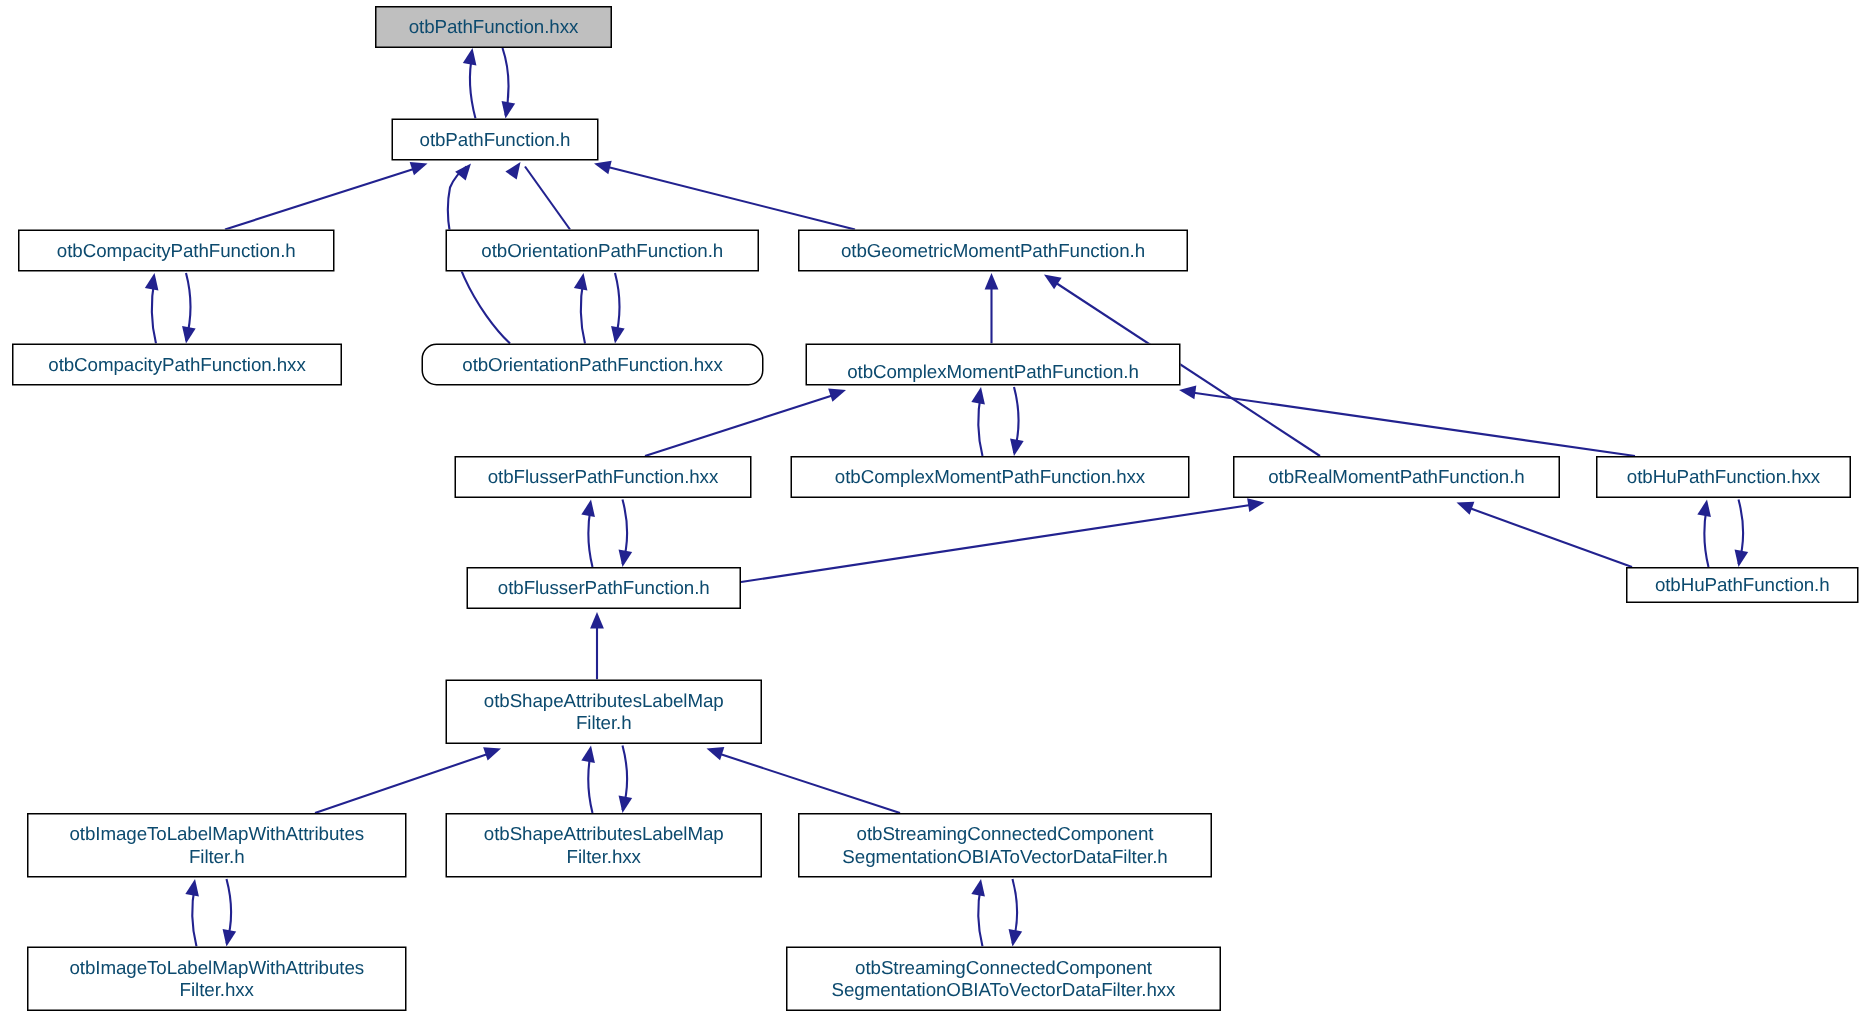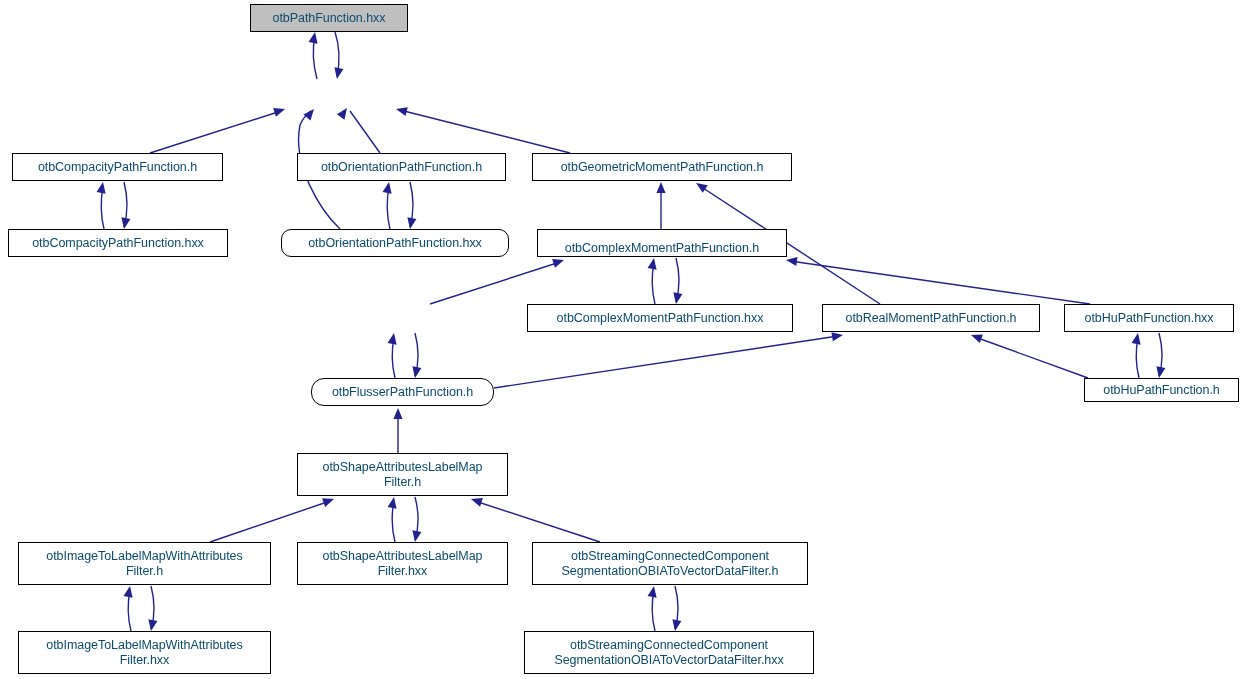--- a/index.html
+++ b/index.html
@@ -111,30 +111,32 @@
       <path d="M131,631 C128,619 127,605 130,590" fill="none" stroke="#22228f" stroke-width="1.4"></path>
       <polygon points="0,0 -11,4.6 -11,-4.6" fill="#22228f" transform="translate(130,586) rotate(-80)"></polygon>
       <path d="M151,586 C155,601 155,616 151,629" fill="none" stroke="#22228f" stroke-width="1.4"></path>
       <polygon points="0,0 -11,4.6 -11,-4.6" fill="#22228f" transform="translate(151,631) rotate(100)"></polygon>
       <path d="M655,631 C652,619 651,605 654,590" fill="none" stroke="#22228f" stroke-width="1.4"></path>
       <polygon points="0,0 -11,4.6 -11,-4.6" fill="#22228f" transform="translate(654,586) rotate(-80)"></polygon>
       <path d="M675,586 C679,601 679,616 675,629" fill="none" stroke="#22228f" stroke-width="1.4"></path>
       <polygon points="0,0 -11,4.6 -11,-4.6" fill="#22228f" transform="translate(675,631) rotate(100)"></polygon>
     </svg>
 <div class="gnode highlight" style="left: 250px; top: 4px; width: 158px; height: 28px;"><span class="nlabel">otbPathFunction.hxx</span></div>
+    <div class="gnode" style="left: 261px; top: 79px; width: 138px; height: 28px;"><span class="nlabel">otbPathFunction.h</span></div>
     <div class="gnode" style="left: 12px; top: 153px; width: 211px; height: 28px;"><span class="nlabel">otbCompacityPathFunction.h</span></div>
     <div class="gnode" style="left: 297px; top: 153px; width: 209px; height: 28px;"><span class="nlabel">otbOrientationPathFunction.h</span></div>
     <div class="gnode" style="left: 532px; top: 153px; width: 260px; height: 28px;"><span class="nlabel">otbGeometricMomentPathFunction.h</span></div>
     <div class="gnode" style="left: 8px; top: 229px; width: 220px; height: 28px;"><span class="nlabel">otbCompacityPathFunction.hxx</span></div>
     <div class="gnode" style="left: 281px; top: 229px; width: 228px; height: 28px; border-radius: 10px;"><span class="nlabel">otbOrientationPathFunction.hxx</span></div>
     <div class="gnode" style="left: 537px; top: 229px; width: 250px; height: 28px; align-items: flex-end;"><span class="nlabel">otbComplexMomentPathFunction.h</span></div>
+    <div class="gnode" style="left: 303px; top: 304px; width: 198px; height: 28px;"><span class="nlabel">otbFlusserPathFunction.hxx</span></div>
     <div class="gnode" style="left: 527px; top: 304px; width: 266px; height: 28px;"><span class="nlabel">otbComplexMomentPathFunction.hxx</span></div>
     <div class="gnode" style="left: 822px; top: 304px; width: 218px; height: 28px;"><span class="nlabel">otbRealMomentPathFunction.h</span></div>
     <div class="gnode" style="left: 1064px; top: 304px; width: 170px; height: 28px;"><span class="nlabel">otbHuPathFunction.hxx</span></div>
-    <div class="gnode" style="left: 311px; top: 378px; width: 183px; height: 28px; border-radius: 13px;"><span class="nlabel">otbFlusserPathFunction.h</span></div>
+    <div class="gnode" style="left: 311px; top: 378px; width: 183px; height: 28px;"><span class="nlabel">otbFlusserPathFunction.h</span></div>
     <div class="gnode" style="left: 1084px; top: 378px; width: 155px; height: 24px;"><span class="nlabel">otbHuPathFunction.h</span></div>
     <div class="gnode" style="left: 297px; top: 453px; width: 211px; height: 43px;"><span class="nlabel">otbShapeAttributesLabelMap
 Filter.h</span></div>
     <div class="gnode" style="left: 18px; top: 542px; width: 253px; height: 43px;"><span class="nlabel">otbImageToLabelMapWithAttributes
 Filter.h</span></div>
     <div class="gnode" style="left: 297px; top: 542px; width: 211px; height: 43px;"><span class="nlabel">otbShapeAttributesLabelMap
 Filter.hxx</span></div>
     <div class="gnode" style="left: 532px; top: 542px; width: 276px; height: 43px;"><span class="nlabel">otbStreamingConnectedComponent
 SegmentationOBIAToVectorDataFilter.h</span></div>
     <div class="gnode" style="left: 18px; top: 631px; width: 253px; height: 43px;"><span class="nlabel">otbImageToLabelMapWithAttributes

